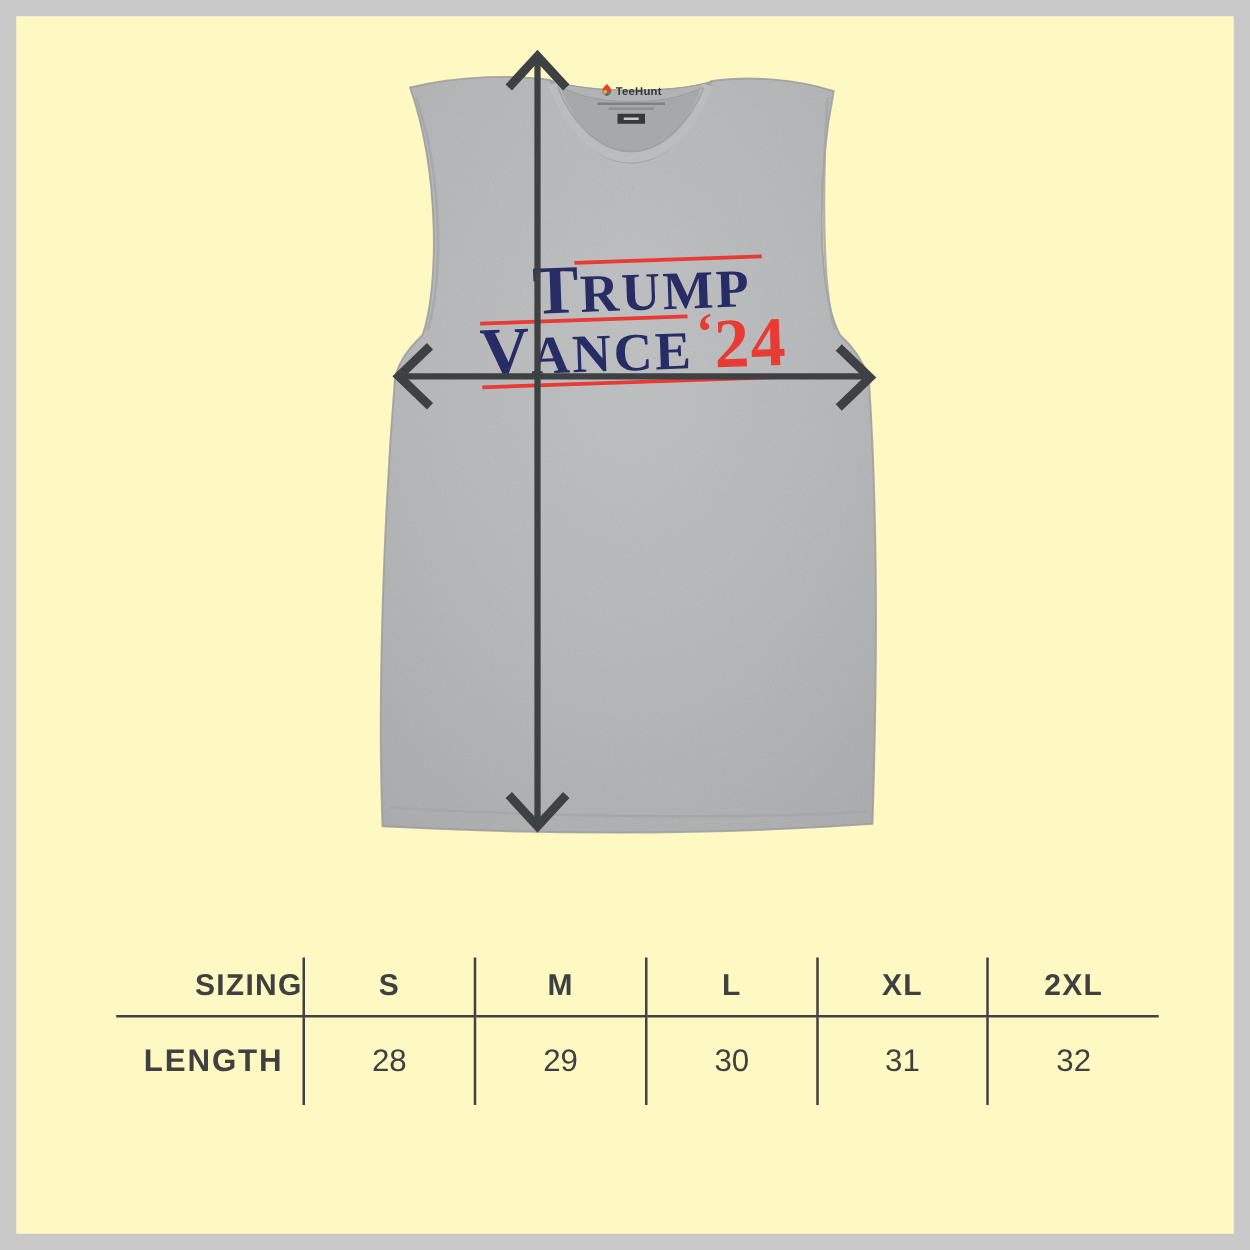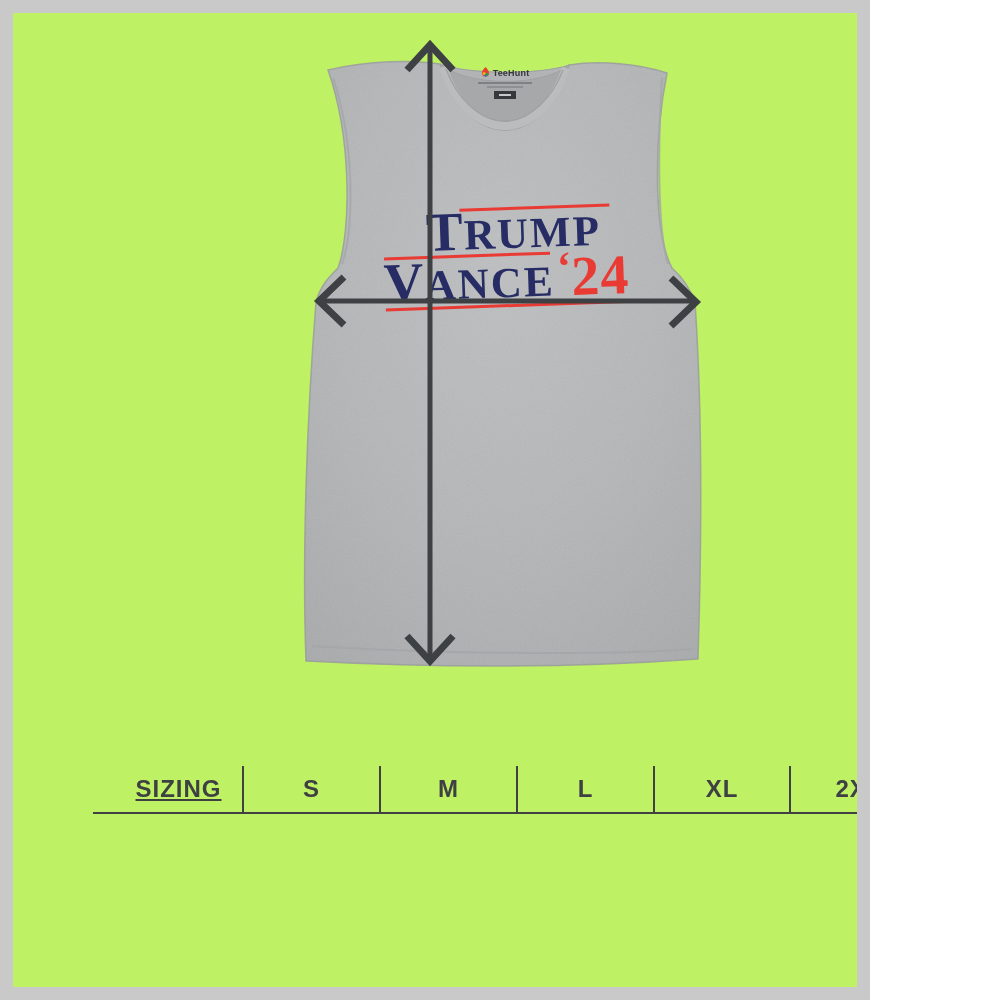--- a/index.html
+++ b/index.html
@@ -1,19 +1,19 @@
 <!DOCTYPE html>
 <html><head>
 <meta charset="utf-8">
 <style>
   html,body{margin:0;padding:0;background:#fff;}
   .page{
-    position:relative; width:870px; height:1000px;
+    position:relative; width:1000px; height:1000px;
     box-sizing:border-box; border:13px solid #c9c9c9;
-    background:#bef264; overflow:hidden;
+    background:#fef9c3; overflow:hidden;
     font-family:"Liberation Sans","DejaVu Sans",sans-serif;
   }
   
   .photo{position:absolute; left:0; top:0; width:974px; height:700px;}
   .shirt-svg,.arrow-svg{position:absolute; left:-13px; top:-13px; width:1000px; height:720px;}
   .arrow-svg{pointer-events:none; z-index:5;}
 
   
   .neck-label{position:absolute; left:455px; top:54px; width:74px; z-index:2; text-align:center;}
   .brand-row{display:flex; align-items:center; justify-content:center; gap:3px;}
@@ -47,21 +47,21 @@
   .size-table{
     position:absolute; left:80px; top:753px; width:834px;
     border-collapse:collapse; color:#3f4042; z-index:4;
   }
   .size-table th,.size-table td{padding:0; text-align:center; font-weight:normal;}
   .size-table .hrow th{height:46px; font-size:24px; font-weight:bold; letter-spacing:1px; border-bottom:2px solid #414042;}
   .size-table td{height:70px; font-size:25px;}
   .size-table .vline{border-right:2px solid #414042;}
   .size-table .r1 td{border-bottom:2px solid #414042;}
   .size-table .rowlabel{text-align:left; padding-left:22px; font-weight:bold; letter-spacing:1.5px; font-size:25px;}
-  .size-table .corner{text-align:center; padding-left:22px; letter-spacing:2px;text-decoration:underline;}
+  .size-table .corner{text-align:right; padding-left:22px; letter-spacing:2px;}
 </style>
 </head>
 <body>
 
 <div class="page">
 
   <div class="photo">
 
     <svg class="shirt-svg" viewBox="0 0 1000 720">
       <defs>
@@ -163,16 +163,24 @@
     </colgroup>
     <tbody>
         <tr class="hrow">
       <th class="corner vline">SIZING</th>
       <th class="vline">S</th>
       <th class="vline">M</th>
       <th class="vline">L</th>
       <th class="vline">XL</th>
       <th>2XL</th>
     </tr>
+    <tr class="r2">
+      <td class="rowlabel vline">LENGTH</td>
+      <td class="vline">28</td>
+      <td class="vline">29</td>
+      <td class="vline">30</td>
+      <td class="vline">31</td>
+      <td>32</td>
+    </tr>
   </tbody>
     </table>
 
 </div>
 
 </body></html>

